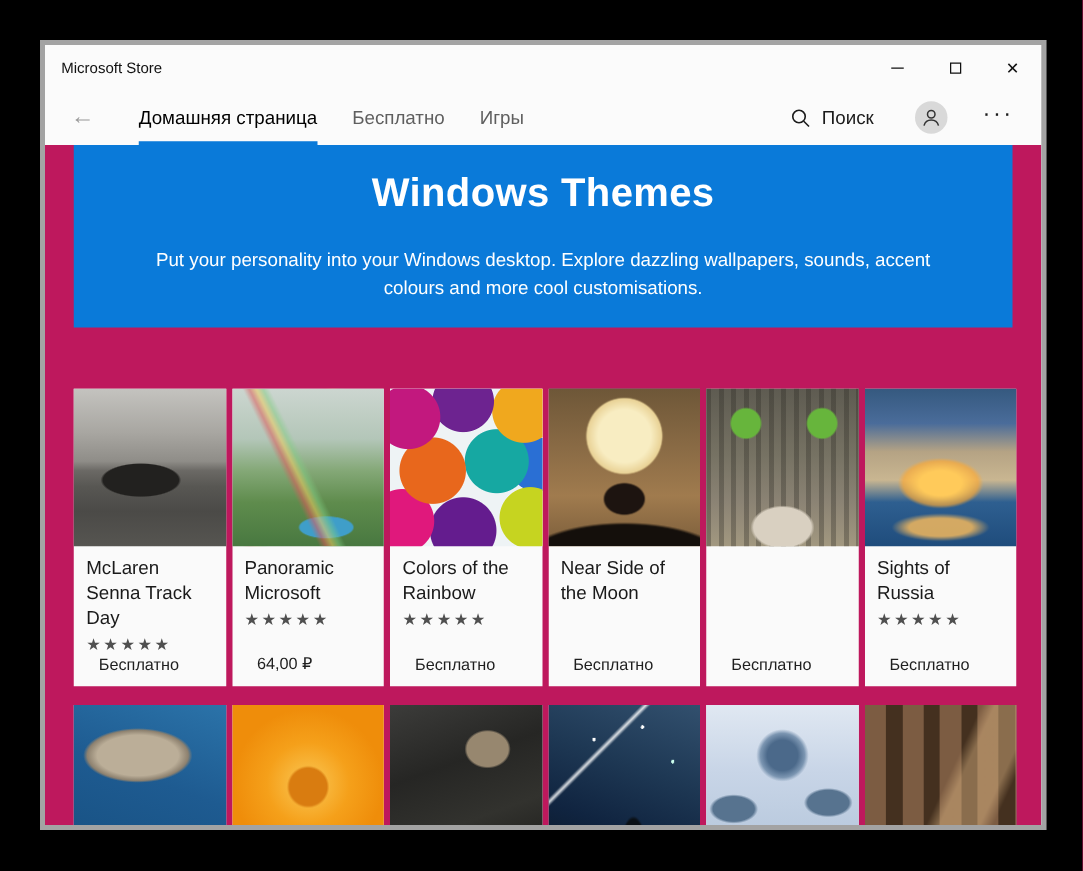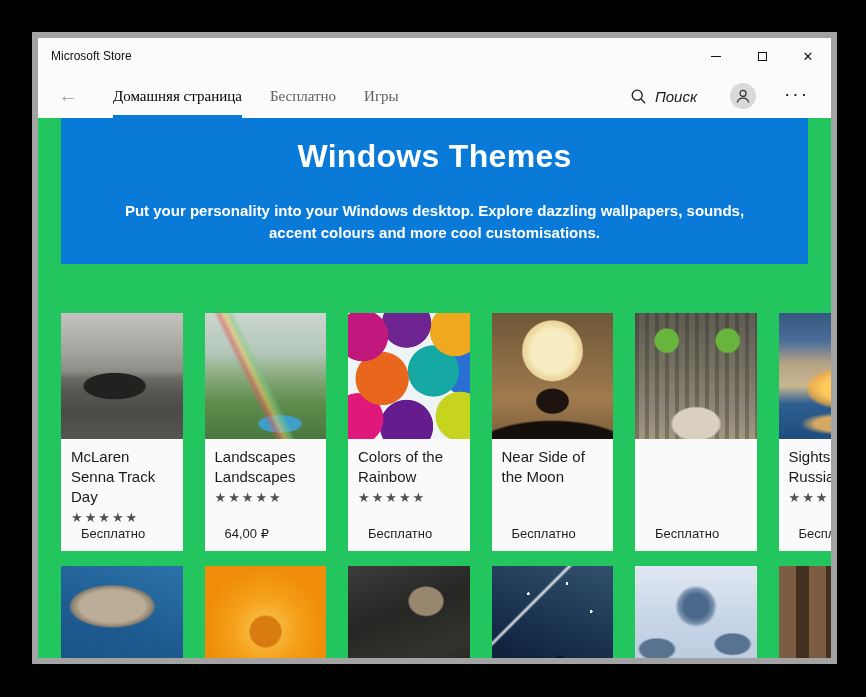--- a/index.html
+++ b/index.html
@@ -1,56 +1,56 @@
 <!DOCTYPE html>
 <html><head>
 <meta charset="utf-8">
 <style>
   * { margin:0; padding:0; box-sizing:border-box; }
   html,body { width:866px; height:697px; overflow:hidden; }
   body { background:#000; font-family:"Liberation Sans","DejaVu Sans",sans-serif; }
 
   .window {
     position:absolute; left:32px; top:32px; width:805px; height:632px;
-    border:6px solid #a3a3a3; background:#fafafa;
+    border:4px solid #a3a3a3; background:#fafafa;
     display:flex; flex-direction:column; overflow:hidden;
   }
 
   
   .titlebar { height:36px; background:#fbfbfb; display:flex; align-items:center; flex:none; }
   .titlebar-title { font-size:12px; color:#111; padding-left:13px; flex:1; }
   .winbtn { width:46px; height:36px; display:flex; align-items:center; justify-content:center; flex:none; }
   .min-glyph { width:10px; height:1px; background:#111; display:block; }
   .max-glyph { width:9px; height:9px; border:1px solid #111; display:block; }
   .close-glyph { font-size:13px; color:#111; line-height:1; }
 
   
   .nav { height:44px; background:#fbfbfb; display:flex; align-items:center; flex:none; }
   .back-btn { width:30px; margin-left:15px; font-size:19px; color:#9a9a9a; text-align:center; flex:none; }
   .tabs { display:flex; margin-left:16px; height:100%; }
   .tab { font-size:15px; color:#5f5f5f; margin:0 14px; display:flex; align-items:center;
-         height:100%; border-bottom:3px solid transparent; padding-top:3px;font-family:Liberation Serif, serif; }
+         height:100%; border-bottom:3px solid transparent; padding-top:3px; }
   .tab.active { color:#000; border-bottom-color:#0a7ad9; }
   .nav-right { margin-left:auto; display:flex; align-items:center; padding-right:22px; }
-  .search-btn { display:flex; align-items:center; font-size:15px; color:#1b1b1b;font-style:italic; }
+  .search-btn { display:flex; align-items:center; font-size:15px; color:#1b1b1b; }
   .search-btn svg { margin-right:9px; display:block; }
   .avatar { width:26px; height:26px; border-radius:50%; background:#d9d9d9; margin-left:33px;
             display:flex; align-items:center; justify-content:center; }
   .more-btn { margin-left:28px; font-size:19px; color:#1b1b1b; letter-spacing:2px; line-height:1; padding-bottom:6px; }
 
   
-  .content { flex:1; background:#22c55e; overflow:hidden; }
+  .content { flex:1; background:#be185d; overflow:hidden; }
 
   .hero { margin:0 23px; height:146px; background:#0a7ad9; color:#fff;
           display:flex; flex-direction:column; align-items:center; justify-content:center; text-align:center; }
   .hero-title { font-size:32px; font-weight:600; letter-spacing:.3px; margin-bottom:13px; }
-  .hero-subtitle { font-size:15px; line-height:22px; max-width:650px; font-weight:700;margin-top:12px; }
+  .hero-subtitle { font-size:15px; line-height:22px; max-width:650px; font-weight:400;margin-top:12px; }
 
   .grid { margin:49px 23px 0; }
-  .grid-row { display:flex; gap:22px; margin-bottom:15px; }
+  .grid-row { display:flex; gap:5px; margin-bottom:15px; }
   .card { width:121.5px; flex:none; background:#fafafa; height:238px; position:relative; }
   .card-img { width:100%; height:126px; }
   .card-title { font-size:15px; line-height:20px; color:#1a1a1a; padding:8px 10px 0; }
   .card-stars { font-size:13px; letter-spacing:2px; color:#4f4f4f; padding:3px 10px 0; }
   .card-price { position:absolute; left:20px; bottom:10px; font-size:13px; color:#1f1f1f; }
 
   
   .img-mclaren-car { background:
     radial-gradient(ellipse 52px 22px at 44% 58%, #22211f 58%, rgba(34,33,31,0) 62%),
     linear-gradient(180deg,#c4c3bf 0%,#a8a6a1 28%,#8f8d88 46%,#6b6965 52%,#585753 62%,#4b4a47 78%,#565551 100%); }
@@ -165,21 +165,21 @@
     <div class="grid">
       <div class="grid-row" id="row1">
           <div class="card">
             <div class="card-img img-mclaren-car"></div>
             <div class="card-title">McLaren Senna Track Day</div>
             <div class="card-stars">★★★★★</div>
             <div class="card-price">Бесплатно</div>
           </div>
           <div class="card">
             <div class="card-img img-rainbow-valley"></div>
-            <div class="card-title">Landscapes Landscapes</div>
+            <div class="card-title">Panoramic Microsoft</div>
             <div class="card-stars">★★★★★</div>
             <div class="card-price">64,00 ₽</div>
           </div>
           <div class="card">
             <div class="card-img img-umbrellas"></div>
             <div class="card-title">Colors of the Rainbow</div>
             <div class="card-stars">★★★★★</div>
             <div class="card-price">Бесплатно</div>
           </div>
           <div class="card">

